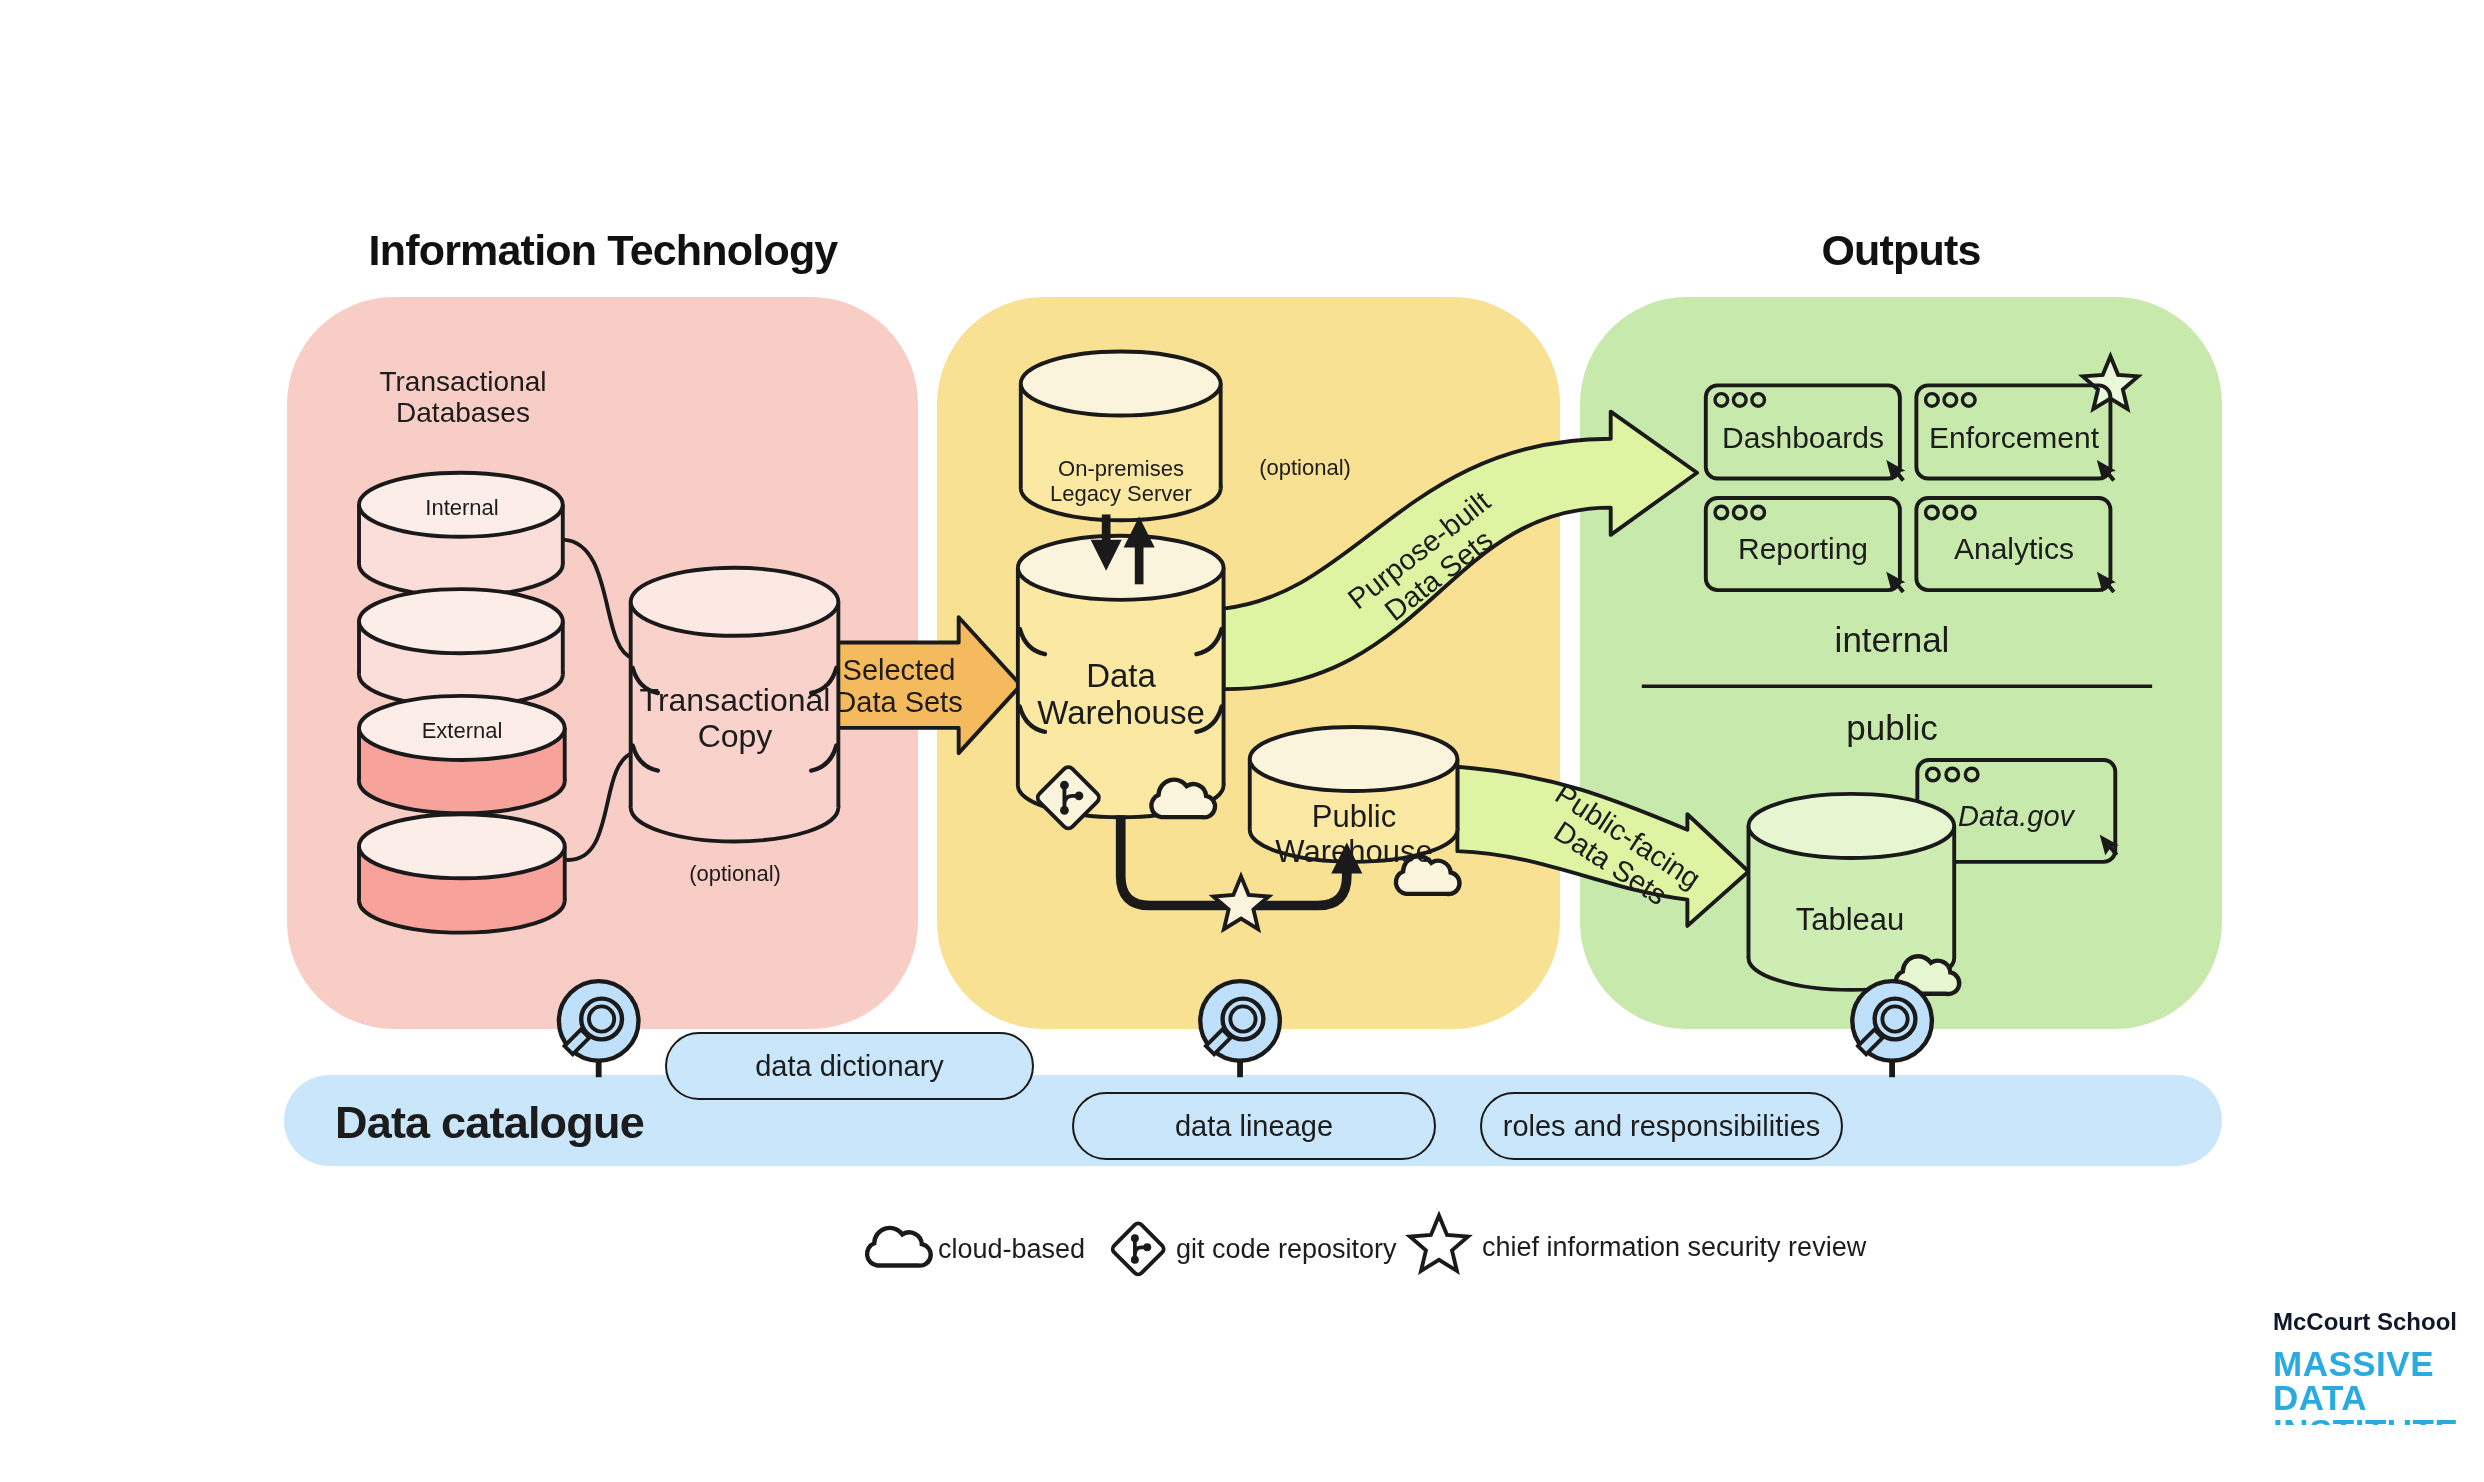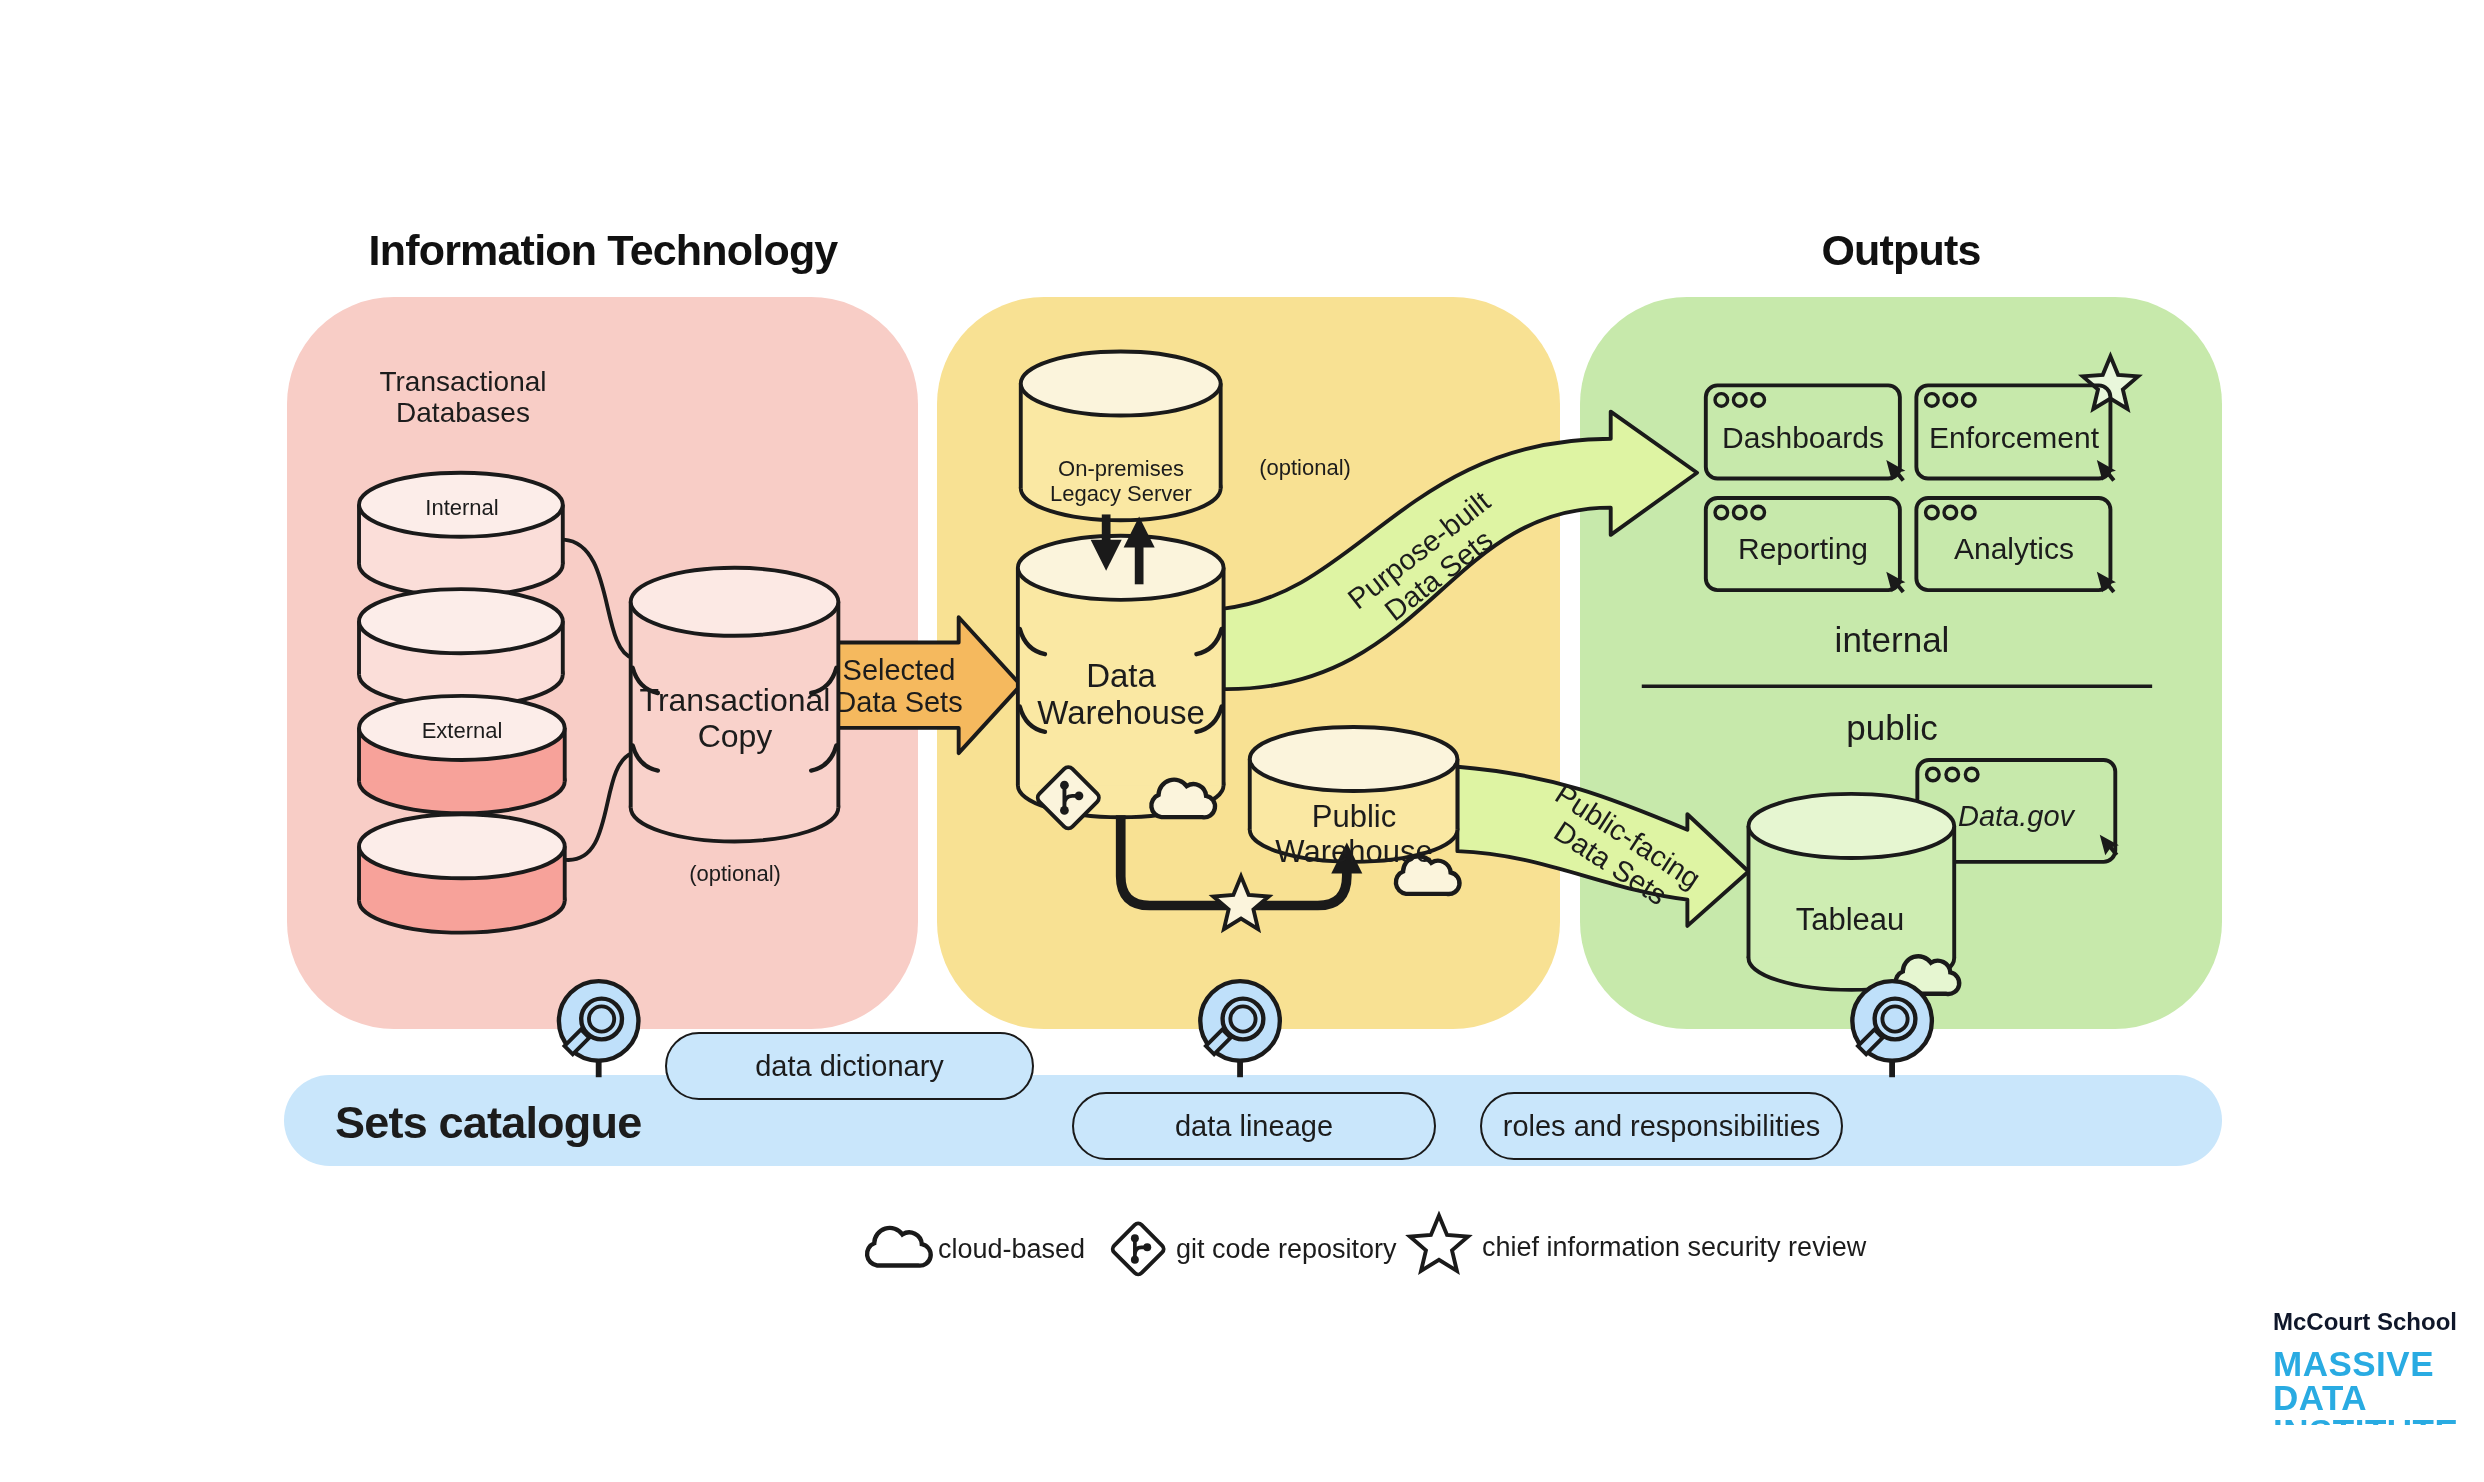--- a/index.html
+++ b/index.html
@@ -279,21 +279,21 @@
 
   <div class="lbl win-lbl" style="left:1803px;top:438px;">Dashboards</div>
   <div class="lbl win-lbl" style="left:2014px;top:438px;">Enforcement</div>
   <div class="lbl win-lbl" style="left:1803px;top:549px;">Reporting</div>
   <div class="lbl win-lbl" style="left:2014px;top:549px;">Analytics</div>
   <div class="lbl" style="left:1892px;top:640px;font-size:35px;font-weight:500;">internal</div>
   <div class="lbl" style="left:1892px;top:728px;font-size:35px;font-weight:500;">public</div>
   <div class="lbl" style="left:2016px;top:816px;font-size:29px;font-style:italic;">Data.gov</div>
   <div class="lbl" style="left:1850px;top:920px;font-size:31px;">Tableau</div>
 
-  <div class="lbl-left" style="left:335px;top:1123px;font-size:45px;font-weight:600;letter-spacing:-0.8px;">Sets catalogue</div>
+  <div class="lbl-left" style="left:335px;top:1123px;font-size:45px;font-weight:600;letter-spacing:-0.8px;">Data catalogue</div>
   <div class="pill" style="left:665px;top:1032px;width:365px;">
     <span>data dictionary</span>
   </div>
   <div class="pill" style="left:1072px;top:1092px;width:360px;">
     <span>data lineage</span>
   </div>
   <div class="pill" style="left:1480px;top:1092px;width:359px;">
     <span>roles and responsibilities</span>
   </div>
 

